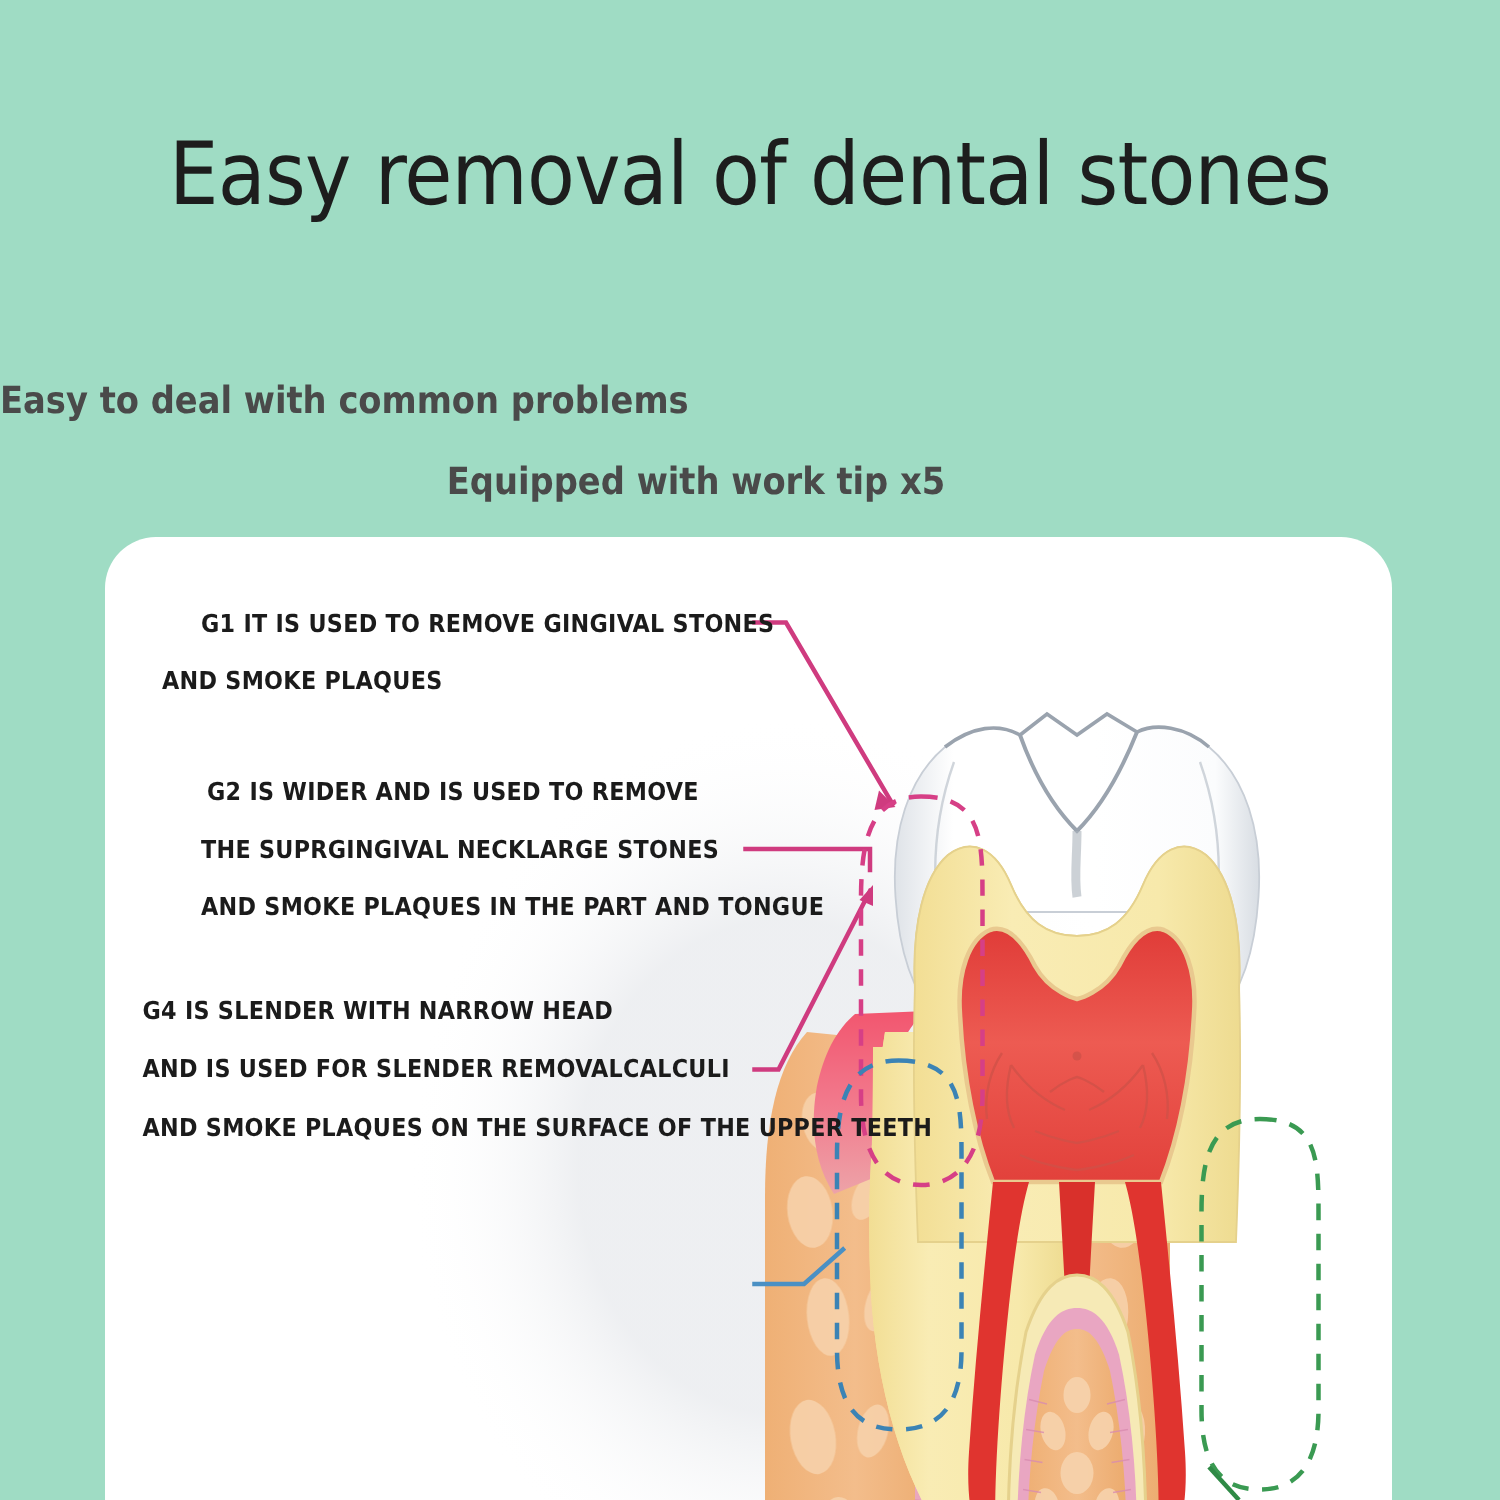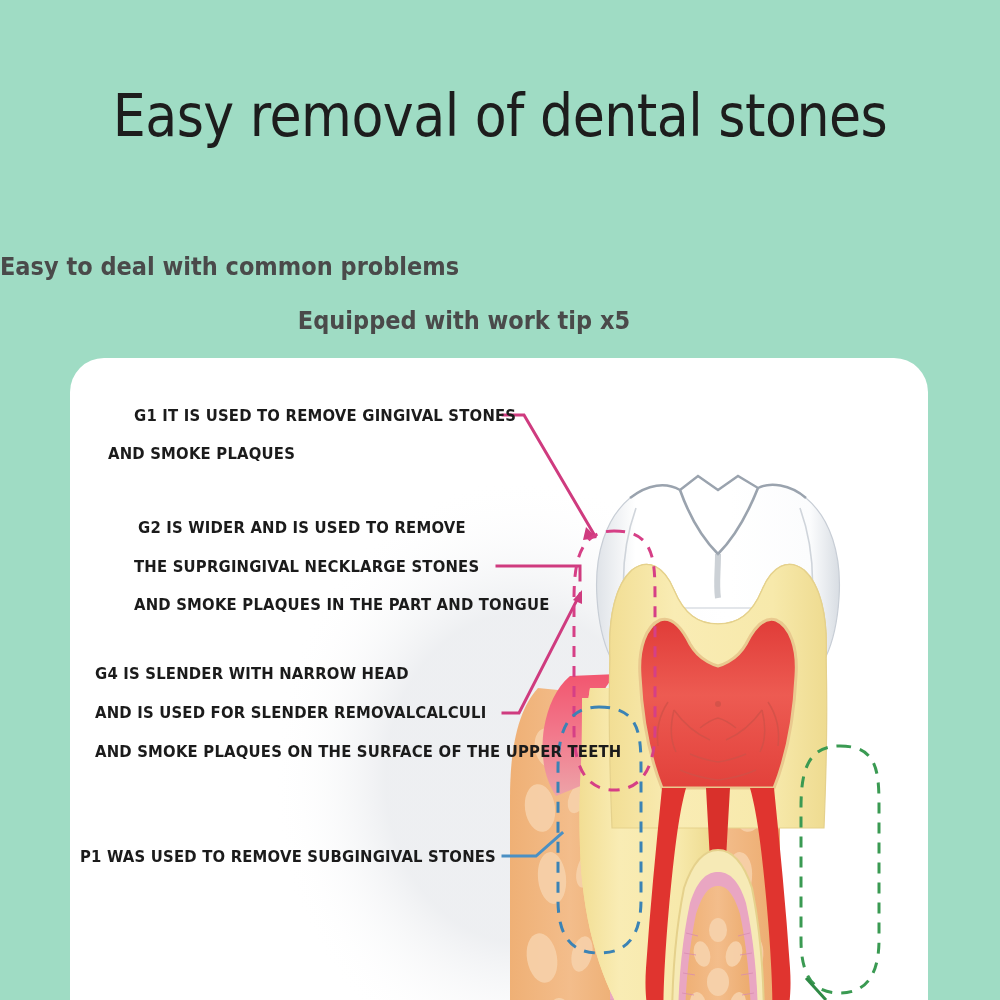--- a/index.html
+++ b/index.html
@@ -305,15 +305,14 @@
   <div class="anno" style="left:108px; top:444px;">AND SMOKE PLAQUES</div>
 
   <div class="anno" style="left:138px; top:518px;text-align:right;">G2 IS WIDER AND IS USED TO REMOVE</div>
   <div class="anno" style="left:134px; top:595px;">AND SMOKE PLAQUES IN THE PART AND TONGUE</div>
   <div class="anno" style="left:134px; top:557px;">THE SUPRGINGIVAL NECKLARGE STONES</div>
 
   <div class="anno" style="left:95px;  top:664px;">G4 IS SLENDER WITH NARROW HEAD</div>
   <div class="anno" style="left:95px;  top:703px;">AND IS USED FOR SLENDER REMOVALCALCULI</div>
   <div class="anno" style="left:95px;  top:742px;">AND SMOKE PLAQUES ON THE SURFACE OF THE UPPER TEETH</div>
 
-  <div class="anno" style="left:80px;  top:847px;">P1 WAS USED TO REMOVE SUBGINGIVAL STONES</div>
 
 </div>
 
 </body></html>

